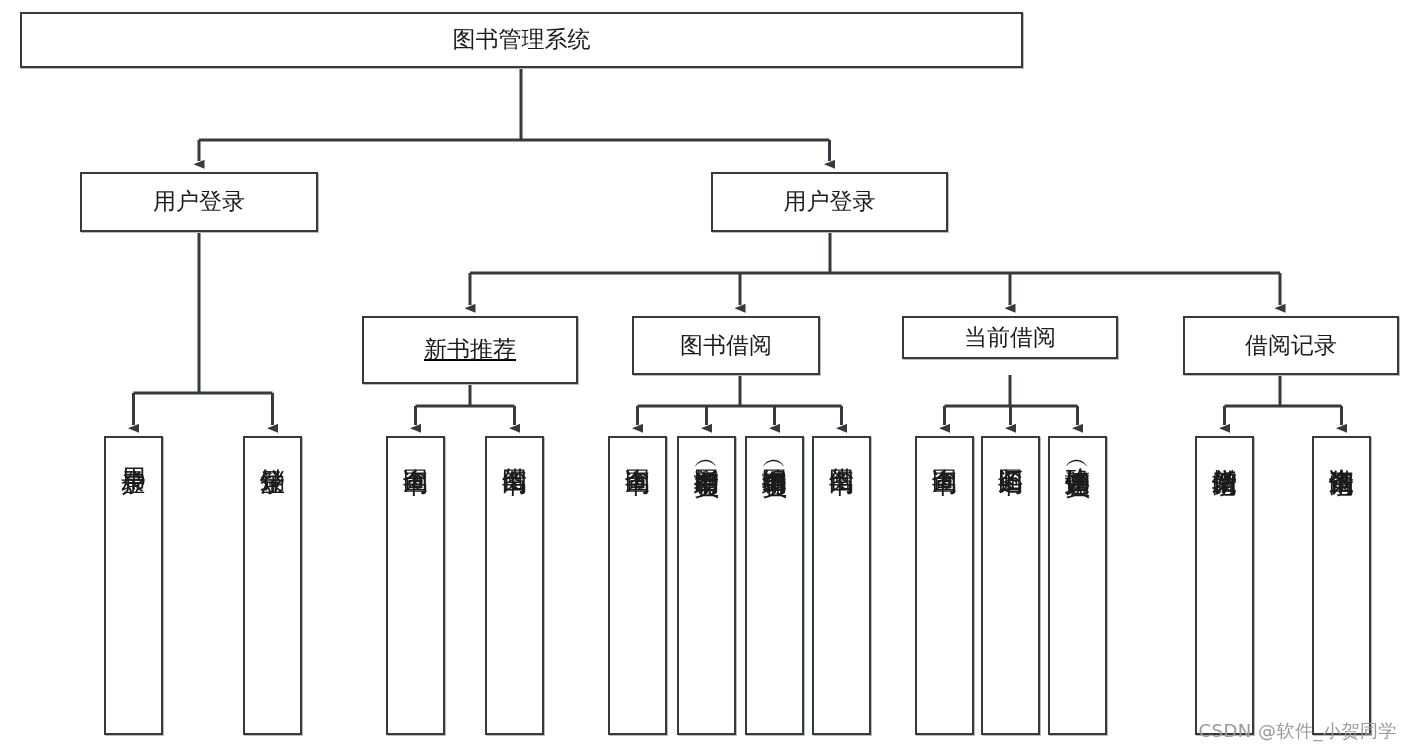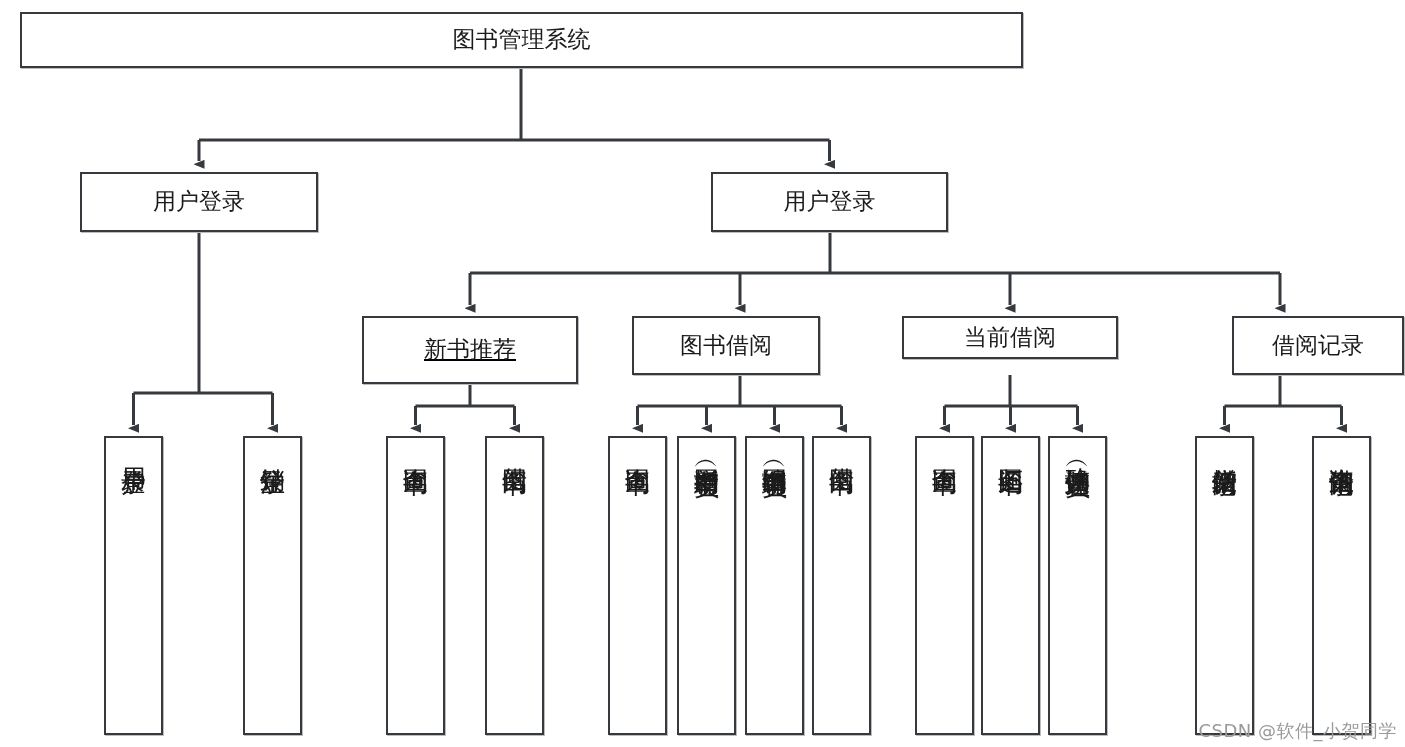--- a/index.html
+++ b/index.html
@@ -127,21 +127,21 @@
       </div>
       <div class="node horiz" style="left: 362px; top: 316px; width: 216px; height: 68px; text-decoration: underline;">
         <span class="node-label">新书推荐</span>
       </div>
       <div class="node horiz" style="left: 632px; top: 316px; width: 188px; height: 59px;">
         <span class="node-label">图书借阅</span>
       </div>
       <div class="node horiz" style="left: 902px; top: 316px; width: 216px; height: 43px;">
         <span class="node-label">当前借阅</span>
       </div>
-      <div class="node horiz" style="left: 1232px; top: 316px; width: 172px; height: 59px;">
+      <div class="node horiz" style="left: 1183px; top: 316px; width: 216px; height: 59px;">
         <span class="node-label">借阅记录</span>
       </div>
       <div class="node vert" style="left: 104px; top: 436px; width: 59px; height: 299px;">
         <span class="node-label">用户登录</span>
       </div>
       <div class="node vert" style="left: 243px; top: 436px; width: 59px; height: 299px;">
         <span class="node-label">注销登录</span>
       </div>
       <div class="node vert" style="left: 386px; top: 436px; width: 59px; height: 299px;">
         <span class="node-label">查询图书</span>

